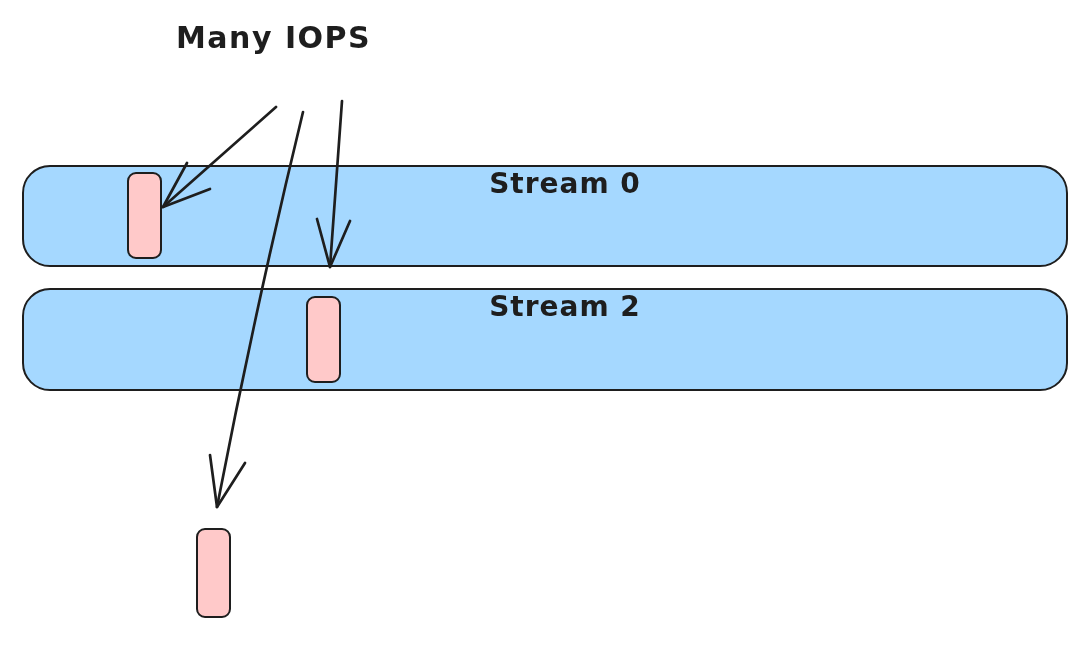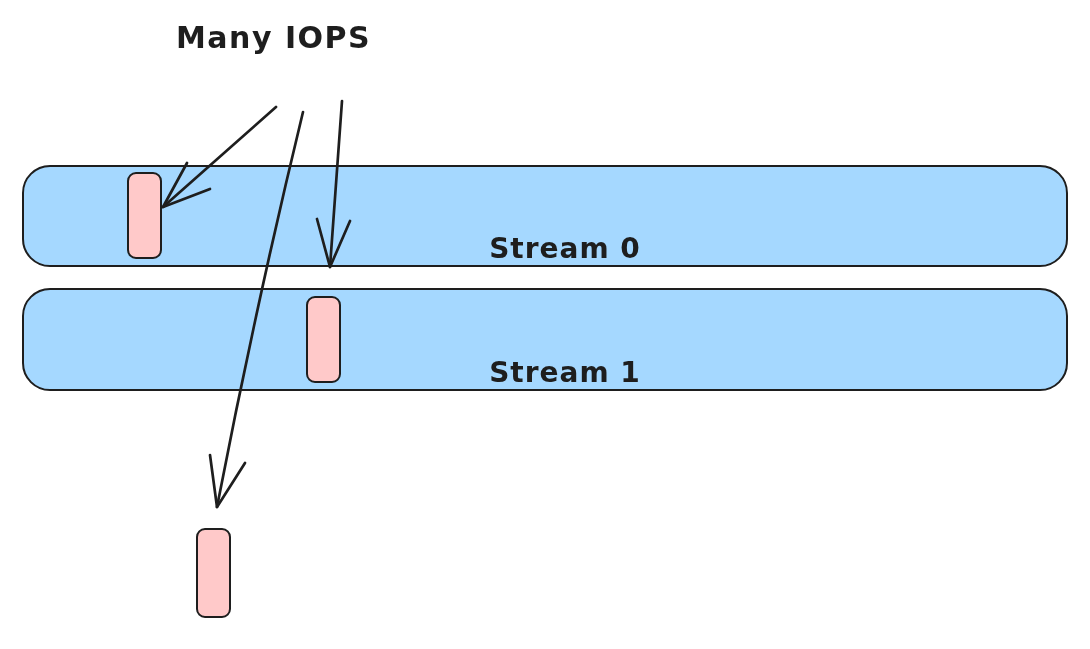--- a/index.html
+++ b/index.html
@@ -30,21 +30,21 @@
     white-space: nowrap;
   }
   .stream-bar {
     position: absolute;
     left: 22px;
     width: 1046px;
     background: var(--stream-fill);
     border: 2.5px solid var(--stroke);
     border-radius: 28px;
     display: flex;
-    align-items: flex-end;
+    align-items: flex-start;
     justify-content: center;
     padding-left: 40px;
   }
   .bar-0 { top: 165px; height: 102px; }
   .bar-1 { top: 288px; height: 103px; }
   .bar-2 { top: 524px; height: 104px; }
   .stream-label {
     font-size: 28px;
     font-weight: 600;
     letter-spacing: 1px;
@@ -81,21 +81,21 @@
 
 <div class="canvas">
 
   <div class="annotation">Many IOPS</div>
 
   <div class="stream-bar bar-0">
     <span class="stream-label">Stream 0</span>
   </div>
 
   <div class="stream-bar bar-1">
-    <span class="stream-label">Stream 1</span>
+    <span class="stream-label">Stream 2</span>
   </div>
 
 
   <div class="io-block block-0"></div>
   <div class="io-block block-1"></div>
   <div class="io-block block-2"></div>
 
   <svg class="arrow-layer" viewBox="0 0 1090 649" xmlns="http://www.w3.org/2000/svg">
     <g>
       <path d="M276,107 L163,207"></path>

